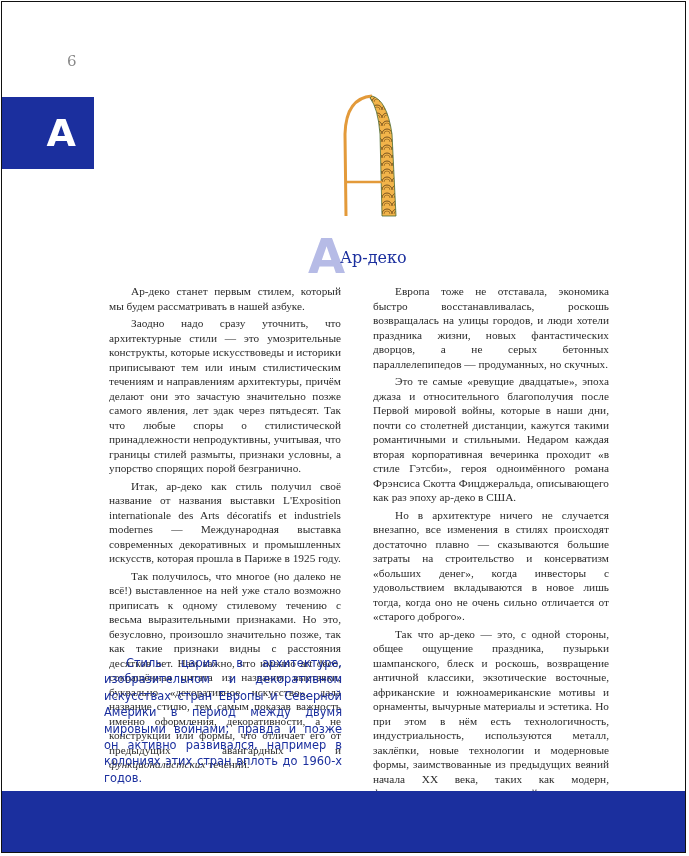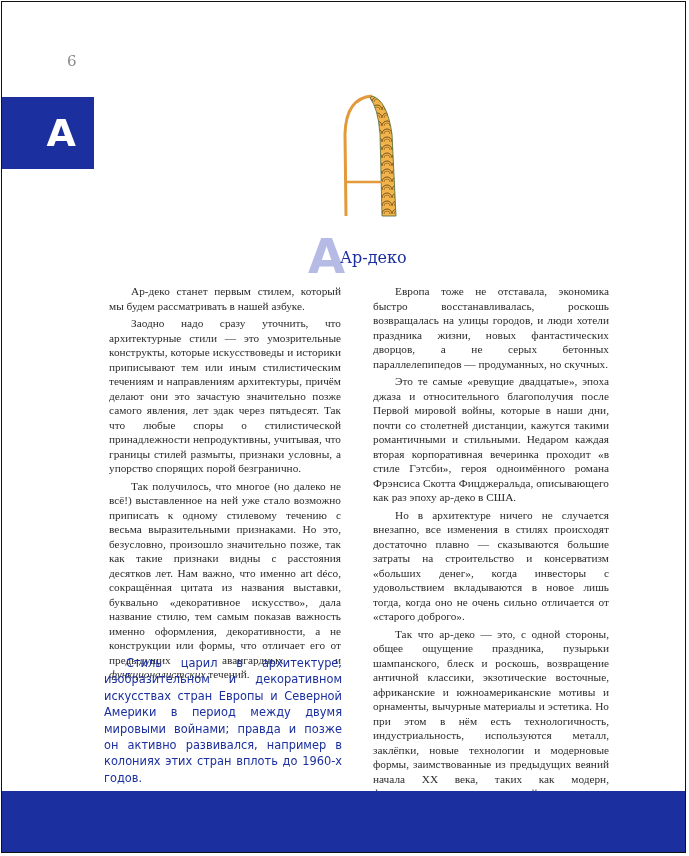--- a/index.html
+++ b/index.html
@@ -75,20 +75,21 @@
   </svg>
 
   <div class="title-wrap">
     <div class="title-bigA">А</div>
     <div class="title-text">Ар-деко</div>
   </div>
 
   <div class="col col-left">
     <p>Ар-деко станет первым стилем, который мы будем рассматривать в нашей азбуке.</p>
     <p>Заодно надо сразу уточнить, что архитектурные стили — это умозрительные конструкты, которые искусствоведы и историки приписывают тем или иным стилистическим течениям и направлениям архитектуры, причём делают они это зачастую значительно позже самого явления, лет эдак через пятьдесят. Так что любые споры о стилистической принадлежности непродуктивны, учитывая, что границы стилей размыты, признаки условны, а упорство спорящих порой безгранично.</p>
+    <p>Итак, ар-деко как стиль получил своё название от названия выставки L'Exposition internationale des Arts décoratifs et industriels modernes — Международная выставка современных декоративных и промышленных искусств, которая прошла в Париже в 1925 году.</p>
     <p><span>Так получилось, что многое (но далеко не всё!) выставленное на ней уже стало возможно приписать к одному стилевому течению с весьма выразительными признаками. Но это, безусловно, произошло значительно позже, так как такие признаки видны с расстояния десятков лет. Нам важно, что именно art déco, сокращённая цитата из названия выставки, буквально «декоративное искусство», дала название стилю, тем самым показав важность именно оформления, декоративности, а не конструкции или формы, что отличает его от предыдущих авангардных и</span> <span class="it">функционалистских</span><span> течений.</span></p>
   </div>
 
   <div class="pullquote">
     <p>Стиль царил в архитектуре, изобразительном и декоративном искусствах стран Европы и Северной Америки в период между двумя мировыми войнами; правда и позже он активно развивался, например в колониях этих стран вплоть до 1960-х годов.</p>
   </div>
 
   <div class="col col-right">
     <p>Европа тоже не отставала, экономика быстро восстанавливалась, роскошь возвращалась на улицы городов, и люди хотели праздника жизни, новых фантастических дворцов, а не серых бетонных параллелепипедов — продуманных, но скучных.</p>
     <p>Это те самые «ревущие двадцатые», эпоха джаза и относительного благополучия после Первой мировой войны, которые в наши дни, почти со столетней дистанции, кажутся такими романтичными и стильными. Недаром каждая вторая корпоративная вечеринка проходит «в стиле Гэтсби», героя одноимённого романа Фрэнсиса Скотта Фицджеральда, описывающего как раз эпоху ар-деко в США.</p>

